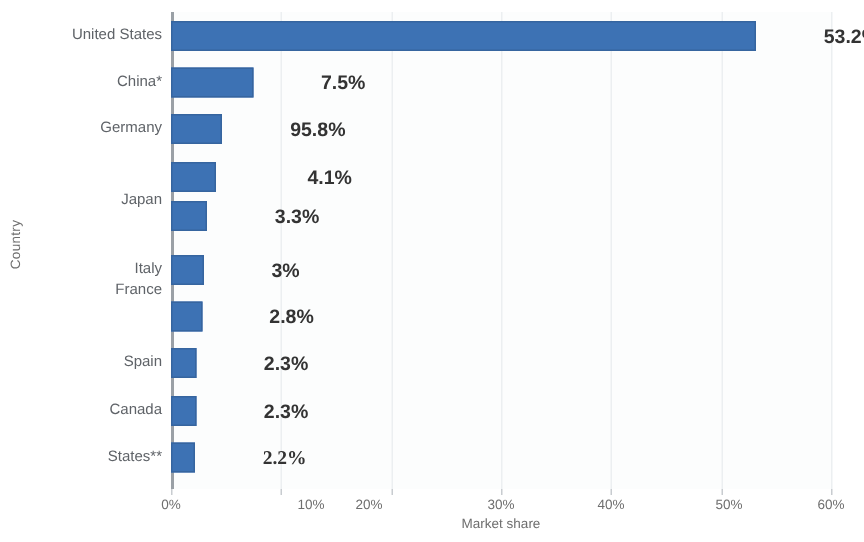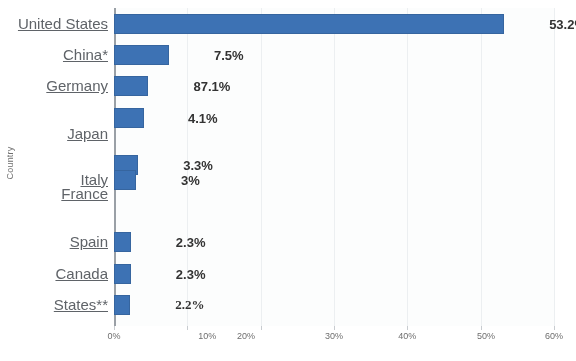--- a/index.html
+++ b/index.html
@@ -107,24 +107,23 @@
     top: 8px;
     width: 88px;
     height: 318px;
   }
   .cat-label {
     position: absolute;
     right: 0;
     height: 20px;
     line-height: 20px;
     text-align: right;
-    font-size: 15px;
+    font-size: 10px;
     color: #5f6368;
     white-space: nowrap;
-    text-decoration: underline;
   }
 
   
   .x-ticks {
     position: absolute;
     left: 114px;
     top: 326px;
     width: 440px;
     height: 16px;
   }
@@ -189,33 +188,37 @@
         <div class="row" style="top: 6px;">
           <div class="bar" style="width: 390.133px; background: rgb(61, 114, 180);"></div>
           <div class="bar-value" style="left: 395.133px;">53.2%</div>
         </div>
         <div class="row" style="top: 37.2px; text-align: right;">
           <div class="bar" style="width: 55px; background: rgb(61, 114, 180);"></div>
           <div class="bar-value" style="left: 60px;">7.5%</div>
         </div>
         <div class="row" style="top: 68.4px;">
           <div class="bar" style="width: 34.4667px; background: rgb(61, 114, 180);"></div>
-          <div class="bar-value" style="left: 39.4667px;">87.1%</div>
+          <div class="bar-value" style="left: 39.4667px;">95.8%</div>
         </div>
         <div class="row" style="top: 99.6px;">
           <div class="bar" style="width: 30.0667px; background: rgb(61, 114, 180);"></div>
-          <div class="bar-value" style="left: 34px;">4.1%</div>
-        </div>
-        <div class="row" style="top: 147px;">
+          <div class="bar-value" style="left: 51px;">4.1%</div>
+        </div>
+        <div class="row" style="top: 126px;">
           <div class="bar" style="width: 24.2px; background: rgb(61, 114, 180);"></div>
           <div class="bar-value" style="left: 29.2px;">3.3%</div>
         </div>
         <div class="row" style="top: 162px;">
           <div class="bar" style="width: 22px; background: rgb(61, 114, 180);"></div>
           <div class="bar-value" style="left: 27px;">3%</div>
+        </div>
+        <div class="row" style="top: 193.2px;">
+          <div class="bar" style="width: 20.5333px; background: rgb(61, 114, 180);"></div>
+          <div class="bar-value" style="left: 25.5333px;">2.8%</div>
         </div>
         <div class="row" style="top: 224.4px;">
           <div class="bar" style="width: 16.8667px; background: rgb(61, 114, 180);"></div>
           <div class="bar-value" style="left: 21.8667px;">2.3%</div>
         </div>
         <div class="row" style="top: 255.6px;">
           <div class="bar" style="width: 16.8667px; background: rgb(61, 114, 180);"></div>
           <div class="bar-value" style="left: 21.8667px;">2.3%</div>
         </div>
         <div class="row" style="top: 286.8px;">
@@ -235,14 +238,15 @@
       <div class="x-tick-mark" style="left: 220px;"></div>
       <div class="x-tick-label" style="left: 220px;">30%</div>
       <div class="x-tick-mark" style="left: 293.333px;"></div>
       <div class="x-tick-label" style="left: 293.333px;">40%</div>
       <div class="x-tick-mark" style="left: 366.667px;"></div>
       <div class="x-tick-label" style="left: 372px;">50%</div>
       <div class="x-tick-mark" style="left: 440px;"></div>
       <div class="x-tick-label" style="left: 440px;">60%</div>
     </div>
 
+  <div class="x-axis-title">Market share</div>
 
 </div>
 
 </body></html>

